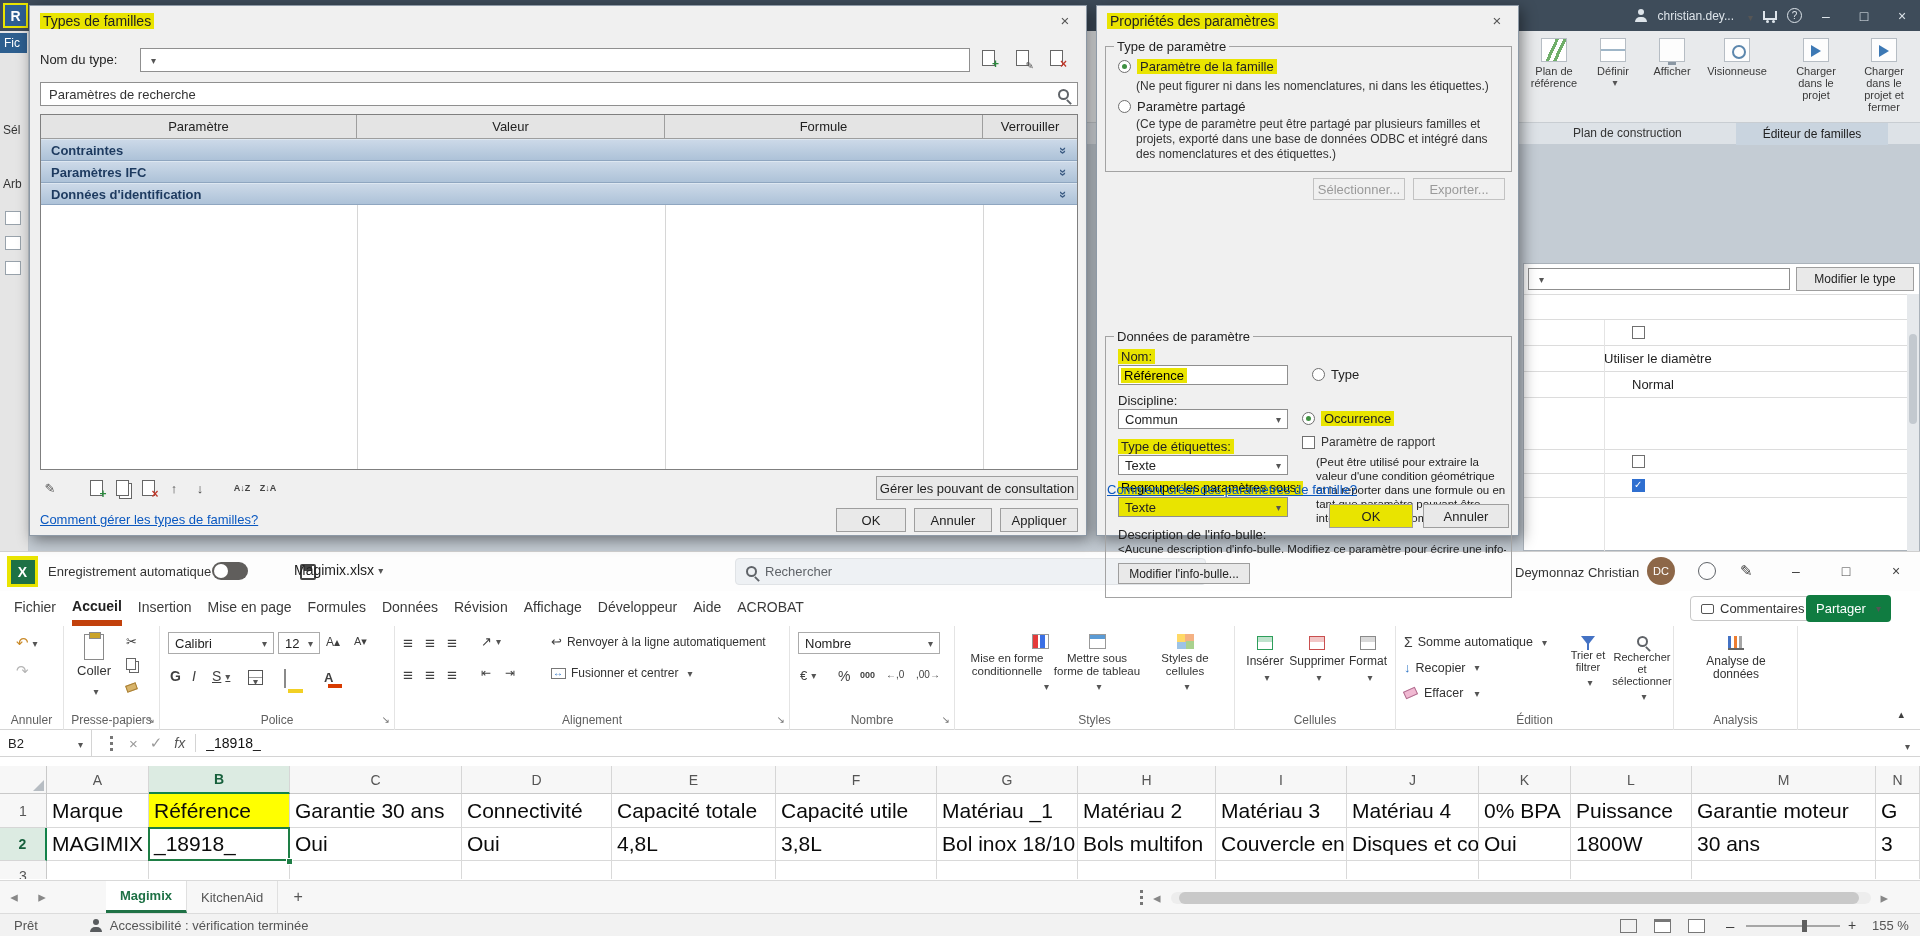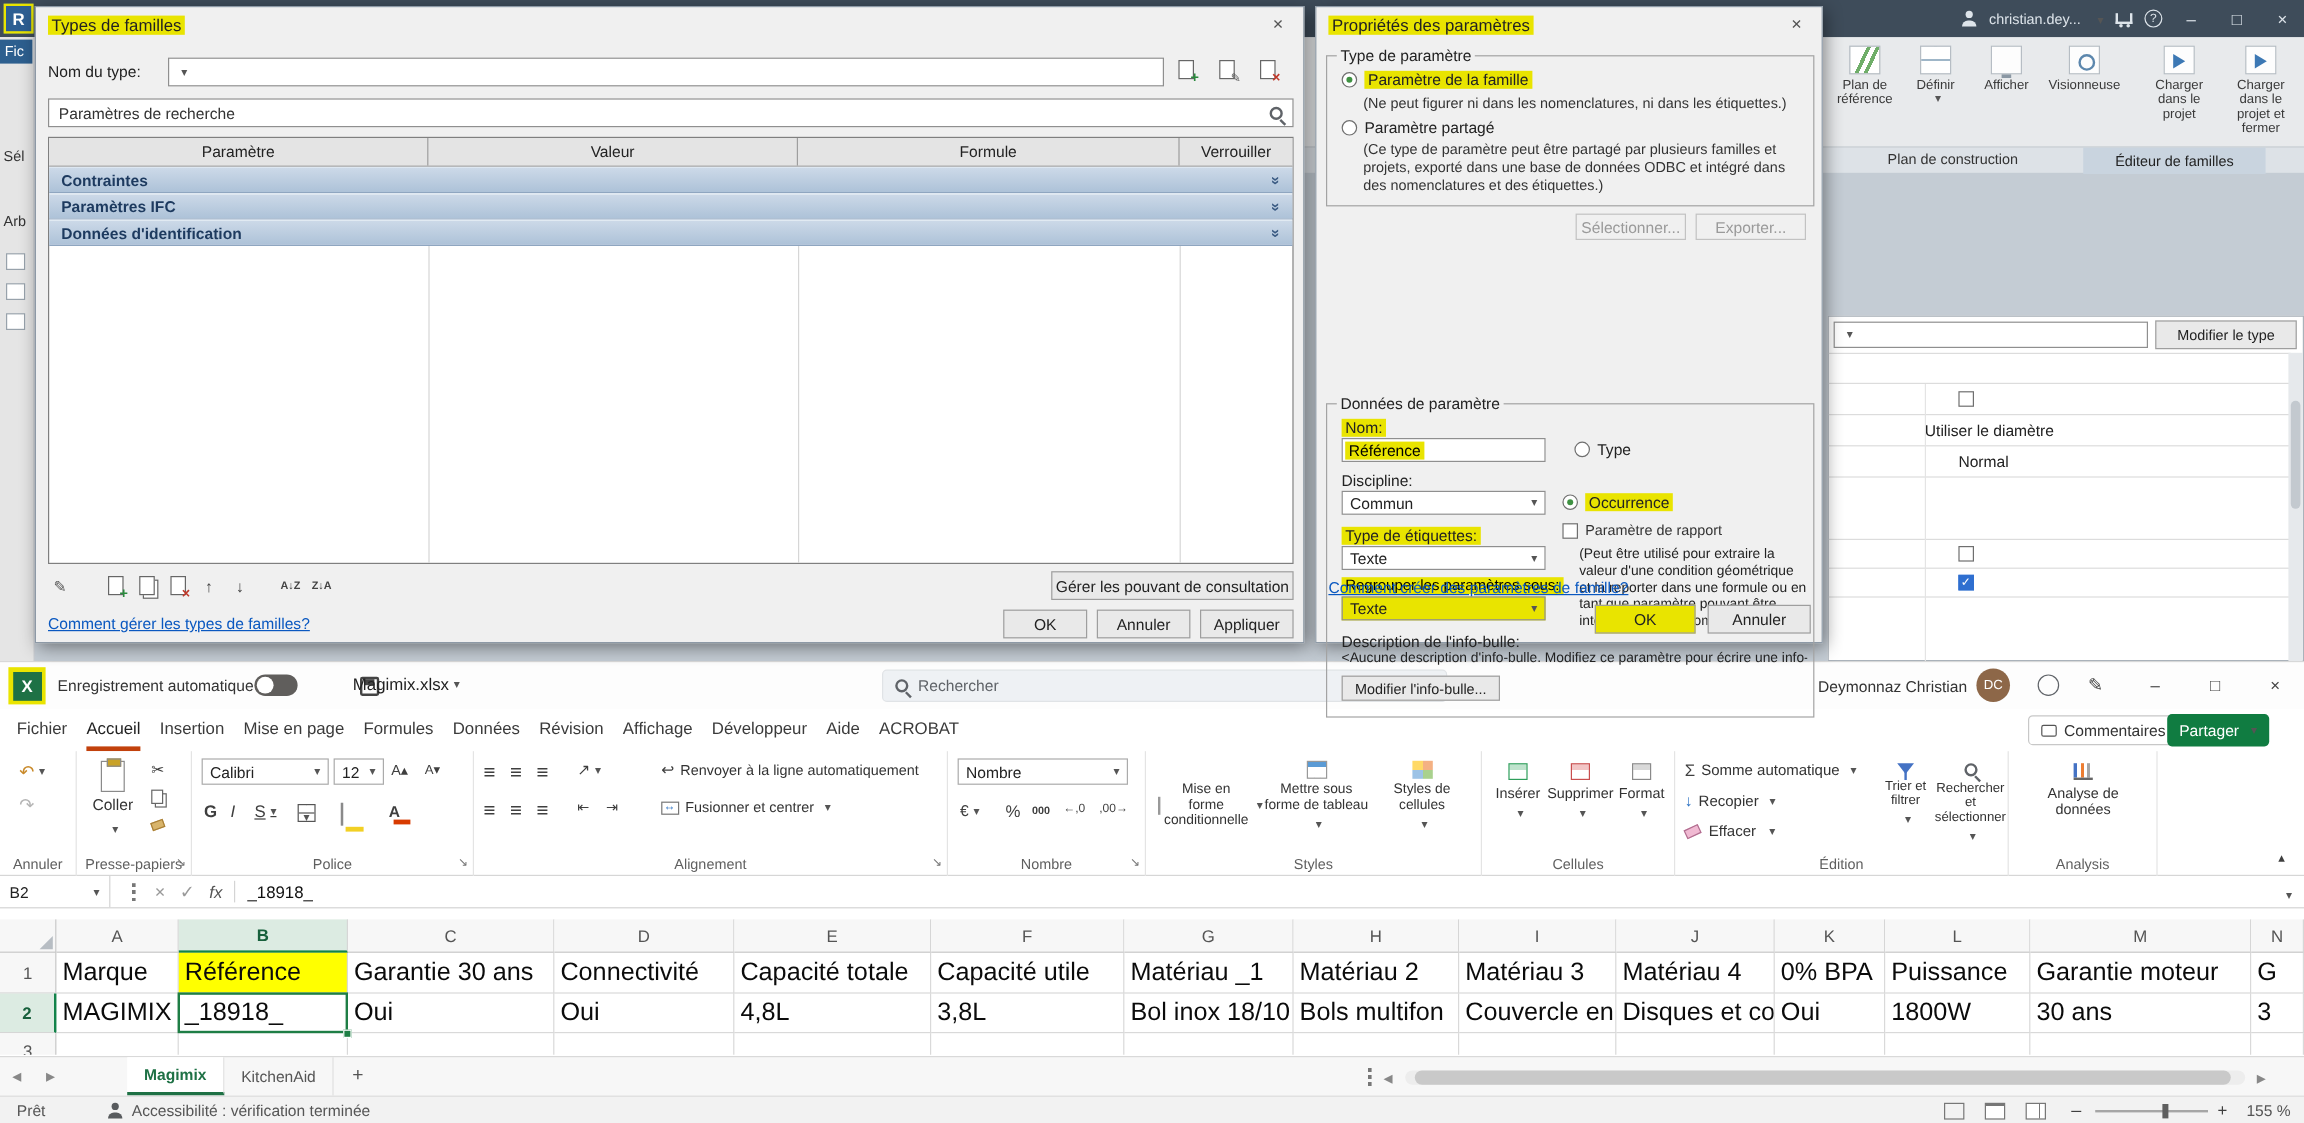--- a/index.html
+++ b/index.html
@@ -42,21 +42,21 @@
 .rvi-mon::after{content:"";position:absolute;left:8px;bottom:-4px;width:8px;height:3px;background:#8a97a3}
 .rvi-eye::after{content:"";position:absolute;left:7px;top:6px;width:10px;height:10px;border:2px solid #5c87ad;border-radius:50%}
 .rvi-load::after{content:"";position:absolute;left:7px;top:6px;border-left:10px solid #3c78b4;border-top:6px solid transparent;border-bottom:6px solid transparent}
 .pg{width:13px;height:16px;border:1px solid #666;background:#fff;position:relative;display:inline-block}
 .pg.plus::after{content:"+";color:#2b8a3e;position:absolute;right:-5px;bottom:-6px;font-weight:bold;font-size:12px}
 .pg.pen::after{content:"✎";color:#555;position:absolute;right:-6px;bottom:-6px;font-size:10px}
 .pg.del::after{content:"×";color:#c0392b;position:absolute;right:-5px;bottom:-6px;font-weight:bold;font-size:12px}
 .pg.copy{box-shadow:3px 3px 0 -1px #fff,3px 3px 0 0 #666}
 .tli{width:20px;height:20px;border:1px solid transparent;display:inline-flex;align-items:center;justify-content:center;color:#444;font-size:13px;margin-right:4px}
 .xtab{display:flex;align-items:center;height:100%;font-size:14px;color:#3b3b3b;border-bottom:3px solid transparent}
-.xtab.active{font-weight:normal;color:#222;border-bottom:4px solid #c2410c}
+.xtab.active{font-weight:bold;color:#222;border-bottom:6px solid #c2410c}
 .xgroup{position:relative;height:104px;border-right:1px solid #e4e4e4}
 .glabel{position:absolute;bottom:3px;left:0;width:100%;text-align:center;font-size:12px;color:#5f5f5f}
 .launch{position:absolute;right:4px;bottom:5px;font-size:10px;color:#777}
 .launch::before{content:"↘"}
 .g{display:inline-flex;align-items:center;justify-content:center;color:#3f3f3f;font-size:15px}
 .gi-undo::before{content:"↶";color:#c98a2a}
 .gi-redo::before{content:"↷";color:#b5b5b5}
 .gi-cut::before{content:"✂";font-size:13px}
 .gi-copy{width:10px;height:12px;border:1px solid #666;box-shadow:3px 3px 0 -1px #fff,3px 3px 0 0 #666}
 .gi-paint{width:11px;height:7px;background:#d8b46a;border:1px solid #a97f36;transform:rotate(-20deg)}
@@ -441,21 +441,21 @@
           </div>
         <span class="abs g gi-money caret" style="left:10px;top:42px"></span>
         <span class="abs g gi-pct" style="left:48px;top:42px"></span>
         <span class="abs g" style="left:70px;top:44px;font-size:9px;font-weight:bold">000</span>
         <span class="abs g gi-dec1" style="left:96px;top:43px"></span>
         <span class="abs g gi-dec2" style="left:126px;top:43px"></span>
         <span class="glabel">Nombre</span>
         <span class="launch"></span>
       </div>
       <div class="xgroup" style="width:280px">
-        <div class="abs caret" style="left:10px;top:4px;width:84px;height:78px;display:flex;align-items:center;gap:3px;padding-top:4px">
+        <div class="abs caret" style="left:10px;top:4px;width:84px;height:78px;display:flex;flex-direction:column;align-items:flex-end;gap:3px;padding-top:4px">
             <span class="gi-cf"></span>
             <span style="font-size:11.5px;color:#333;text-align:center;line-height:13px">Mise en forme conditionnelle</span>
           </div>
         <div class="abs caret" style="left:98px;top:4px;width:88px;height:78px;display:flex;flex-direction:column;align-items:center;gap:3px;padding-top:4px">
             <span class="gi-tbl"></span>
             <span style="font-size:11.5px;color:#333;text-align:center;line-height:13px">Mettre sous forme de tableau</span>
           </div>
         <div class="abs caret" style="left:190px;top:4px;width:80px;height:78px;display:flex;flex-direction:column;align-items:center;gap:3px;padding-top:4px">
             <span class="gi-cs"></span>
             <span style="font-size:11.5px;color:#333;text-align:center;line-height:13px">Styles de cellules</span>

